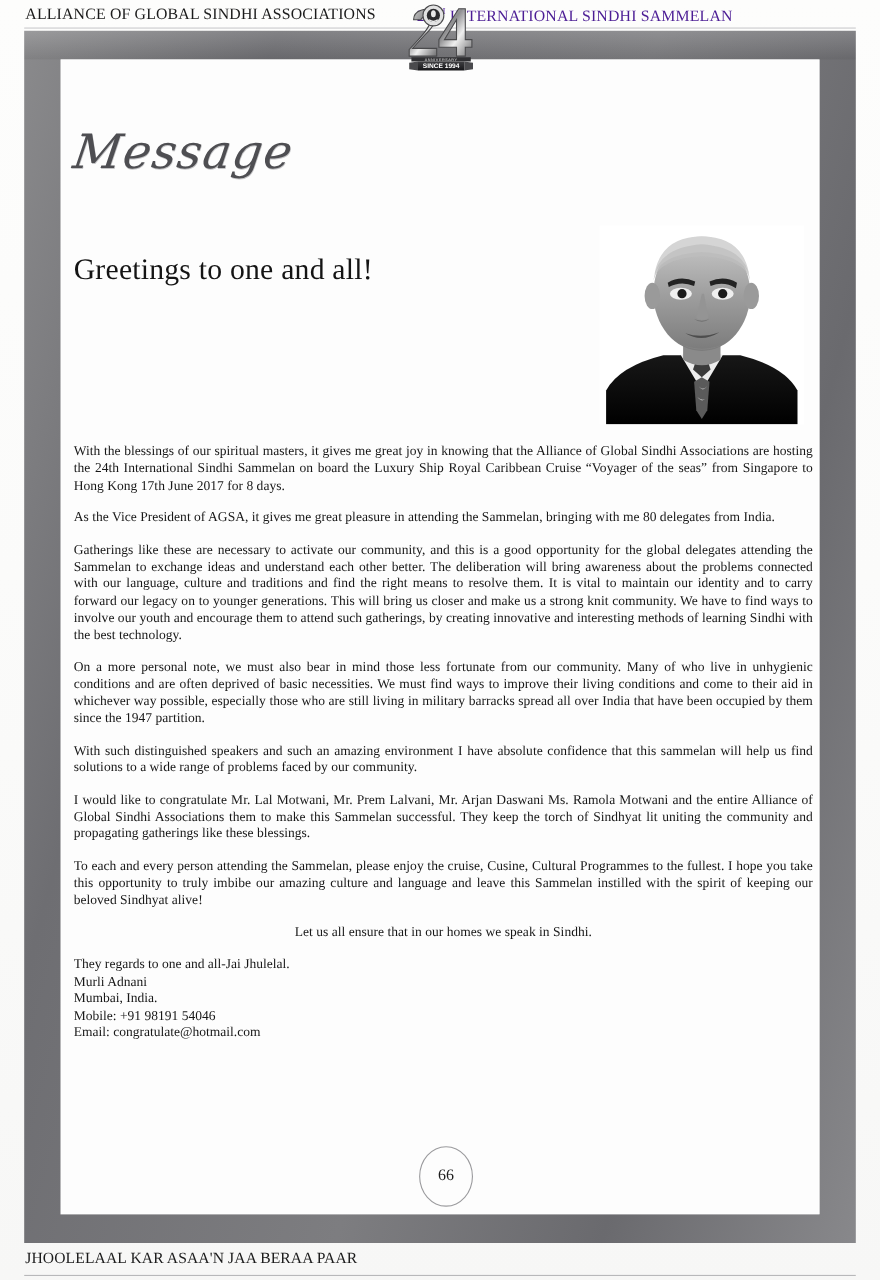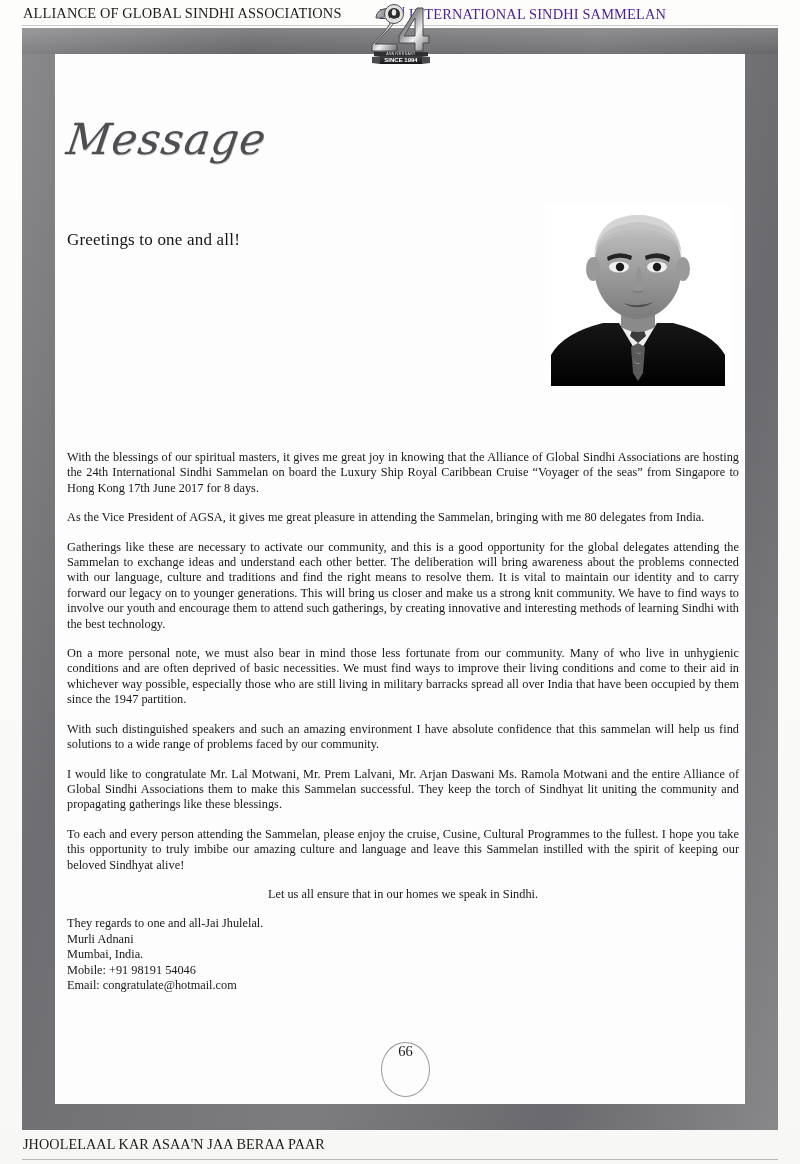--- a/index.html
+++ b/index.html
@@ -113,21 +113,21 @@
     line-height: 1;
     margin: 0;
     transform: skewX(-8deg);
     text-shadow: 0.5px 0.5px 0 rgba(90,90,95,0.35);
   }
 
   .greeting {
     position: absolute;
     left: 0;
     top: 112px;
-    font-size: 17px;
+    font-size: 27px;
     font-weight: 400;
     letter-spacing: 0.2px;
     color: #141414;
     margin: 0;
     white-space: nowrap;
     text-align: right;
   }
 
   
   .portrait {
@@ -140,21 +140,20 @@
     background: #ffffff;
   }
   .portrait svg { display: block; }
 
   
   .letter-body {
     position: absolute;
     left: 0;
     top: 285px;
     width: 672px;
-    margin-top: 47px;
   }
   .letter-body p {
     margin: 0 0 14px 0;
     font-size: 12.3px;
     line-height: 15.4px;
     text-align: justify;
     color: #171717;
     letter-spacing: 0.02px;
   }
   .letter-body p.no-justify { text-align: center; }
@@ -173,20 +172,21 @@
   .page-bubble {
     position: absolute;
     left: 381px;
     top: 1042px;
     width: 47px;
     height: 53px;
     border-radius: 50%;
     background: #fdfdfd;
     border: 1px solid #9a9a9d;
     display: flex;
+    align-items: center;
     justify-content: center;
     z-index: 7;
   }
   .page-bubble span {
     font-size: 14.5px;
     color: #1c1c1c;
   }
 
   
   .running-footer {

